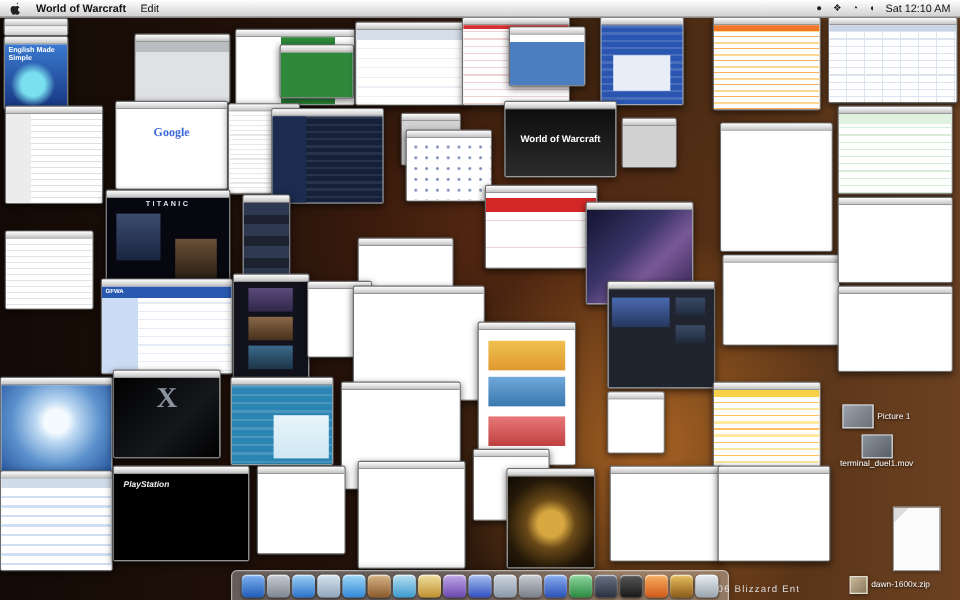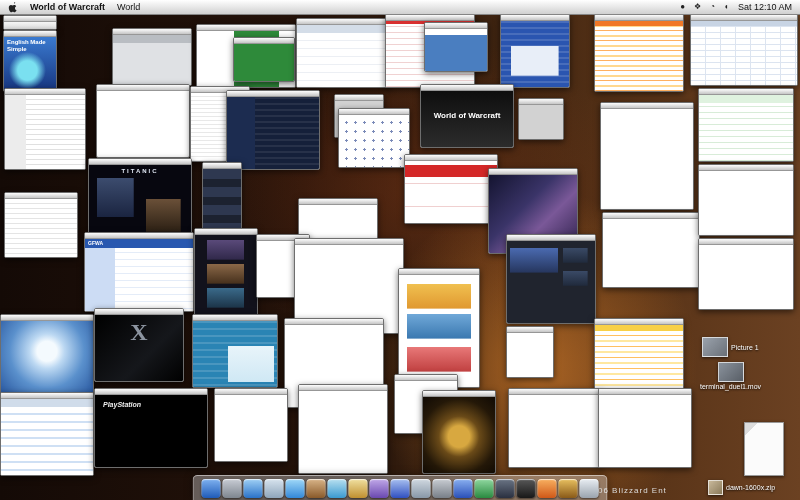--- a/index.html
+++ b/index.html
@@ -137,21 +137,21 @@
 
 <div class="wallpaper"></div>
 
 <div class="menubar">
   <span style="display:flex;align-items:center;">
     <svg width="10" height="12" viewBox="0 0 10 12">
       <path d="M7.2 1.1c.1.7-.5 1.5-1.2 1.6-.1-.8.5-1.5 1.2-1.6zM8.6 8.9c-.3.8-.8 1.6-1.4 2.1-.5.4-1 .2-1.6 0-.5-.2-1-.2-1.5 0-.6.2-1.1.4-1.6 0C1.6 10.2.8 8.4.8 6.8c0-1.6 1-2.7 2.2-2.7.6 0 1.1.3 1.5.3s.9-.3 1.6-.3c1 0 1.7.5 2.1 1.2-.9.5-1.3 1.2-1.2 2.1.1 1 .7 1.6 1.6 1.5z" fill="#222"></path>
     </svg>
   </span>
   <span class="appname">World of Warcraft</span>
-  <span class="menu-item">World</span>
+  <span class="menu-item">Edit</span>
   <div class="mb-right">
     <span style="display:flex;gap:9px;align-items:center;">
         <span class="status-glyph">●</span>
         <span class="status-glyph">❖</span>
         <span class="status-glyph">◔</span>
         <span class="status-glyph">◖</span>
       </span>
     <span class="clock">Sat 12:10 AM</span>
   </div>
 </div>
@@ -221,20 +221,23 @@
     <div class="win k-table" style="left: 690px; top: 14px; width: 106px; height: 70px;">
       <div class="tb"></div>
       <div class="bd"></div>
     </div>
     <div class="win k-tree" style="left: 4px; top: 88px; width: 80px; height: 80px;">
       <div class="tb"></div>
       <div class="bd"></div>
     </div>
     <div class="win k-google" style="left: 96px; top: 84px; width: 92px; height: 72px;">
       <div class="tb"></div>
+      <div class="bd">
+        <span class="lbl">Google</span>
+      </div>
     </div>
     <div class="win k-list-narrow" style="left: 190px; top: 86px; width: 58px; height: 74px;">
       <div class="tb"></div>
       <div class="bd"></div>
     </div>
     <div class="win k-navy" style="left: 226px; top: 90px; width: 92px; height: 78px;">
       <div class="tb"></div>
       <div class="bd"></div>
     </div>
     <div class="win k-grey-small" style="left: 334px; top: 94px; width: 48px; height: 42px;">

